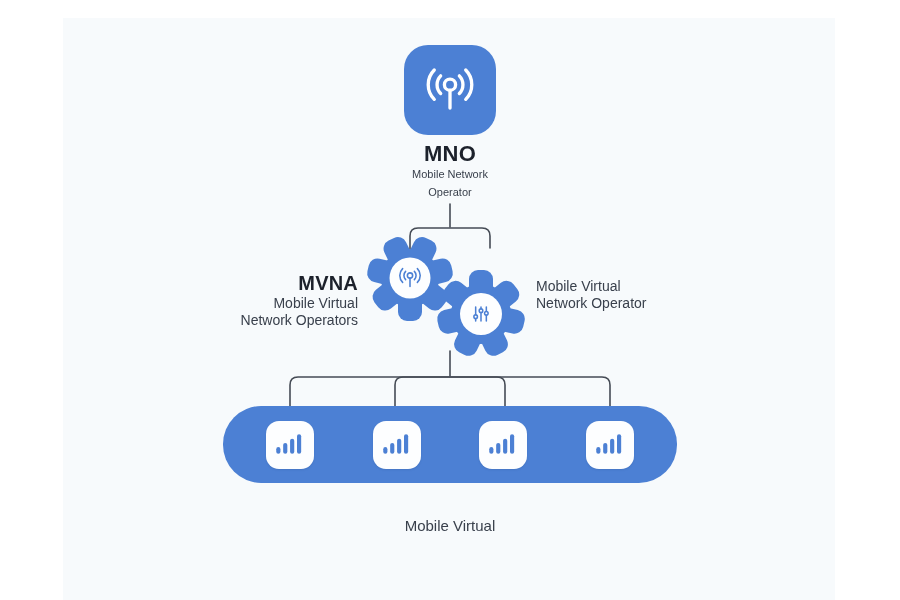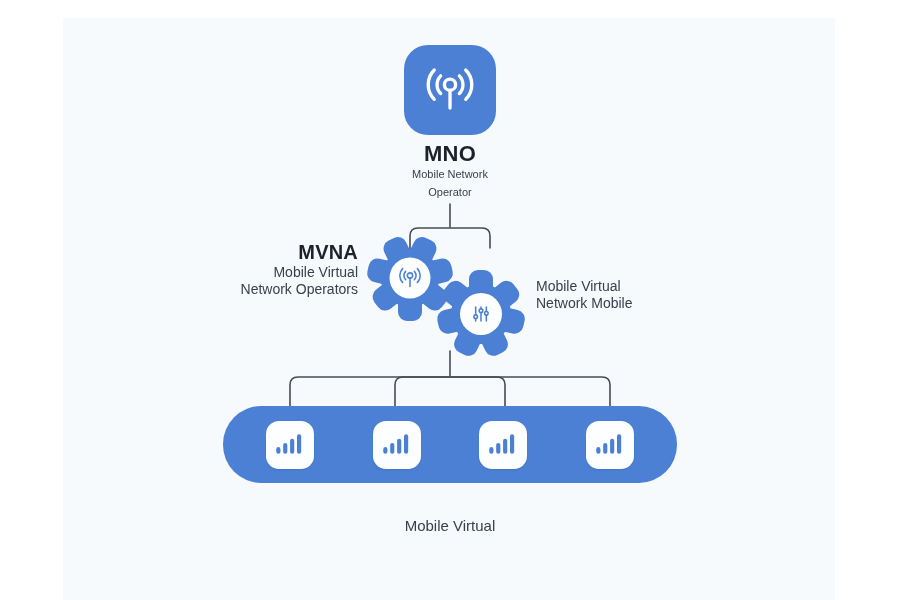--- a/index.html
+++ b/index.html
@@ -27,21 +27,21 @@
   .label{position:absolute;}
   .label .abbr{
     font-weight:700;color:var(--heading-text,#1c212b);font-size:22px;line-height:24px;
     letter-spacing:.2px;
   }
   .label .sub{color:var(--subtitle-text,#39404c);font-size:11px;line-height:17.5px;}
   .label.center{left:300px;width:300px;text-align:center;}
   .mno-label{top:142px;}
   .mvna-label{right:542px;top:241px;text-align:right;}
   .mvne-label{left:536px;top:278px;text-align:left;}
-  .side .abbr{font-size:20px;line-height:23px;}
+  .side .abbr{font-size:20px;line-height:23px;margin-top:31px;}
   .side .sub{font-size:14px;line-height:16.5px;}
   .mvno-label{top:517px;}
   .mvno-label .sub{font-size:15px;line-height:18px;}
   .operator-bar{
     position:absolute;left:223px;top:406px;width:454px;height:77px;
     border-radius:38px;background:var(--accent,#4c80d4);
     display:flex;align-items:center;justify-content:space-between;
     padding:0 43px;box-sizing:border-box;
   }
   .op-tile{
@@ -146,21 +146,21 @@
 </div>
 
 <div class="label side mvna-label">
   <div class="abbr">MVNA</div>
   <div class="sub">Mobile Virtual</div>
   <div class="sub">Network Operators</div>
 </div>
 
 <div class="label side mvne-label">
   <div class="sub">Mobile Virtual</div>
-  <div class="sub">Network Mobile</div>
+  <div class="sub">Network Operator</div>
 </div>
 
 <div class="operator-bar">
 
 <div class="op-tile">
       <svg width="40" height="40" viewBox="0 0 48 48">
         <use href="#signal-glyph" width="48" height="48"></use>
       </svg>
     </div>
     <div class="op-tile">

